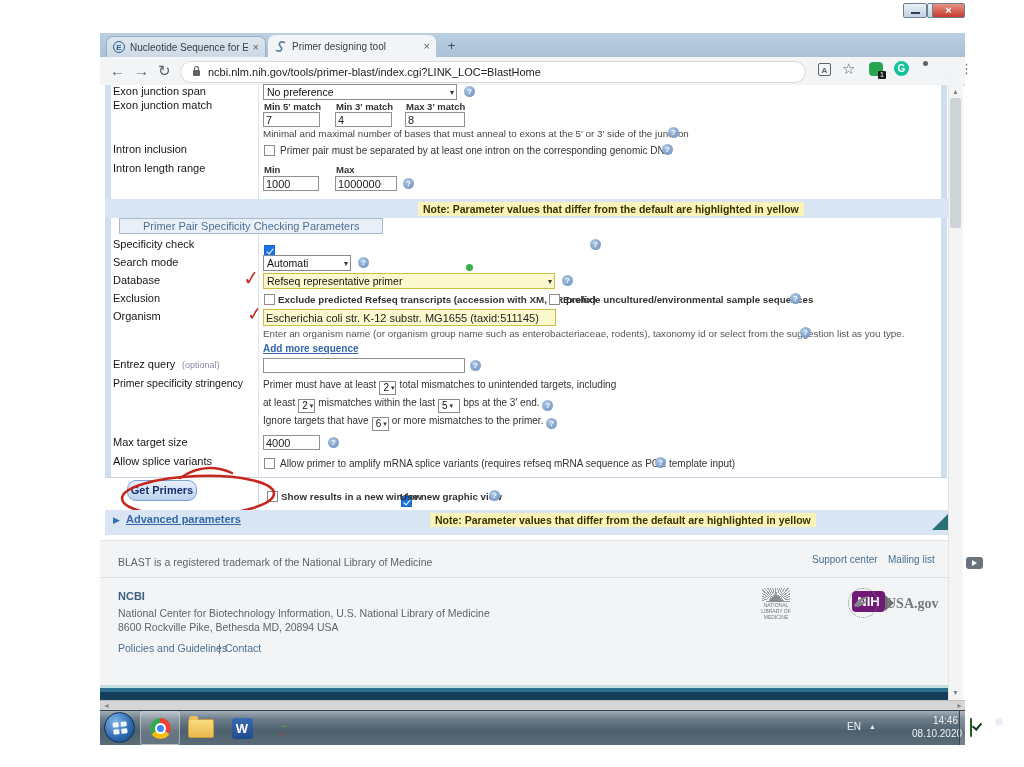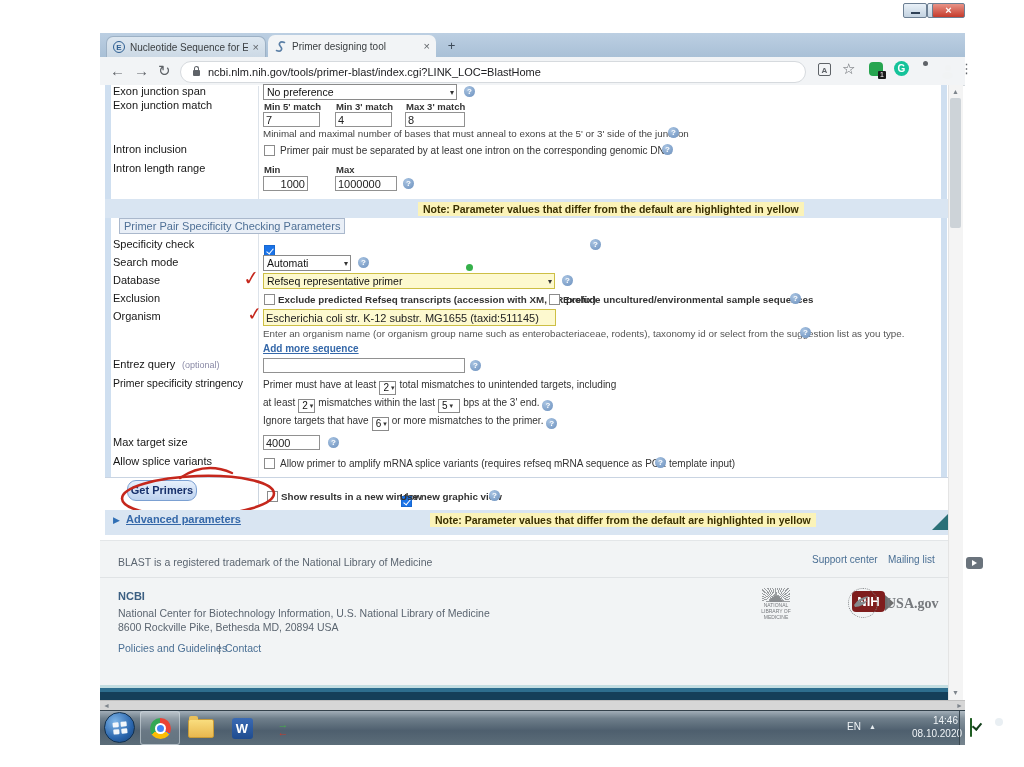--- a/index.html
+++ b/index.html
@@ -40,32 +40,32 @@
   .sel.yellow{background:#fdf9cf;border:1px solid #cdbf45;}
   .isel{display:inline-flex;align-items:center;background:#fff;border:1px solid #8a8a8a;height:14px;box-sizing:border-box;padding:0 1px 0 3px;margin:0 3px;vertical-align:-3px;}
   .isel .selv{font-size:10px;color:#111;}
   .isel .ar{font-size:7px;color:#333;margin-left:2px;}
   .cb{display:inline-block;width:11px;height:11px;border:1px solid #8b8b8b;background:#fff;box-sizing:border-box;vertical-align:-2px;}
   .cb.on{background:#1a73e8;border-color:#1667cf;position:relative;}
   .cb.on:after{content:"";position:absolute;left:3px;top:1px;width:3px;height:6px;border:solid #fff;border-width:0 1.6px 1.6px 0;transform:rotate(40deg);}
   .help{display:inline-block;width:11px;height:11px;border-radius:50%;background:radial-gradient(circle at 35% 30%,#a9c4e2,#6a8fbd);color:#fff;font-size:8px;font-weight:bold;text-align:center;line-height:11px;vertical-align:-2px;}
   .note{background:#fbf3b8;font-weight:bold;font-size:10.5px;color:#3a3000;padding:1px 5px;white-space:nowrap;}
   .band{background:#d9e5f2;}
-  .legend{border:1px solid #aab8cc;background:#e9eff7;color:#4f7096;font-size:11px;padding:1px 4px;white-space:nowrap;}
+  .legend{border:1px solid #aab8cc;background:#e9eff7;color:#4f7096;font-size:11px;padding:1px 23px;white-space:nowrap;}
   .link{color:#3568a9;text-decoration:underline;white-space:nowrap;}
   .redmark{color:#c5271c;font-weight:bold;font-family:"DejaVu Sans",sans-serif;transform:rotate(-6deg);}
   .btn{background:linear-gradient(#e7f0fc,#bdd2ef);border:1px solid #7ba0d2;border-radius:9px;font-weight:bold;font-size:11px;color:#17306b;text-align:center;line-height:18px;}
   
   .footer{left:100px;top:540px;width:848px;height:146px;background:#f2f4f5;border-top:1px solid #e3e6e8;}
   .ftx{font-size:10.5px;color:#5b6570;white-space:nowrap;}
   .flink{font-size:10px;color:#4a6f94;white-space:nowrap;}
   .yt{width:17px;height:12px;background:#6a737c;border-radius:3px;position:relative;display:inline-block;vertical-align:-2px;}
   .yt:after{content:"";position:absolute;left:6px;top:3px;border-left:5px solid #fff;border-top:3px solid transparent;border-bottom:3px solid transparent;}
   .logo-gray{color:#76797d;}
-  .nihbox{background:#7f1d1d;color:#fff;border-radius:4px;font-weight:bold;font-size:13px;padding:3px 5px;position:relative;}
+  .nihbox{background:#701a75;color:#fff;border-radius:4px;font-weight:bold;font-size:13px;padding:3px 5px;position:relative;}
   .nihbox:after{content:"";position:absolute;right:-9px;top:4px;border-left:9px solid #6e6e6e;border-top:8px solid transparent;border-bottom:8px solid transparent;}
   
   .darkbar{left:100px;top:685px;width:848px;height:15px;background:linear-gradient(180deg,#c3dde1 0 18%,#2e6e8e 18% 45%,#153f59 45% 100%);}
   .hscroll{left:100px;top:700px;width:865px;height:10px;background:#d6d6d6;border-top:1px solid #bfbfbf;}
   .vscroll{left:948px;top:85px;width:15px;height:615px;background:#f4f4f4;border-left:1px solid #e4e4e4;box-sizing:border-box;}
   .sthumb{left:950px;top:98px;width:11px;height:130px;background:#cdd3d8;border-radius:2px;}
   .sarrow{font-size:7px;color:#7e858c;line-height:8px;}
   .taskbar{left:100px;top:710px;width:865px;height:35px;background:linear-gradient(180deg,#a2aeb8 0,#6f7f8b 22%,#4e5f6e 58%,#5c6d79 100%);border-top:1px solid #33414b;box-sizing:border-box;}
   .tbtn{position:absolute;top:1px;width:38px;height:32px;border:1px solid rgba(215,224,230,.55);border-radius:3px;background:linear-gradient(rgba(255,255,255,.30),rgba(255,255,255,.06));display:flex;align-items:center;justify-content:center;}
   .chromeicon{width:21px;height:21px;border-radius:50%;background:conic-gradient(#ea4335 0 33%,#4285f4 0 34%,#fbbc05 34% 66%,#34a853 66% 100%);position:relative;}
@@ -168,21 +168,21 @@
   
   <span class="abs lbl" style="left:113px;top:143px;">Intron inclusion</span>
   <span class="abs cb" style="left:264px;top:145px;"></span>
   <span class="abs txt" style="left:280px;top:145px;font-size:10px;">Primer pair must be separated by at least one intron on the corresponding genomic DNA</span>
   <span class="abs help" style="left:662px;top:144px;">?</span>
 
   
   <span class="abs lbl" style="left:113px;top:162px;">Intron length range</span>
   <span class="abs sublab" style="left:264px;top:164px;">Min</span>
   <span class="abs sublab" style="left:336px;top:164px;">Max</span>
-  <span class="abs inp" style="left:263px;top:176px;width:45px;text-align:right;">1000</span>
+  <span class="abs inp" style="left:263px;top:176px;width:56px;">1000</span>
   <span class="abs inp" style="left:335px;top:176px;width:62px;">1000000</span>
   <span class="abs help" style="left:403px;top:178px;">?</span>
 
   
   <div class="abs band" style="left:105px;top:199px;width:843px;height:19px;"></div>
   <span class="abs note" style="left:418px;top:202px;">Note: Parameter values that differ from the default are highlighted in yellow</span>
 
   
   <span class="abs legend" style="left:119px;top:218px;">Primer Pair Specificity Checking Parameters</span>
 

